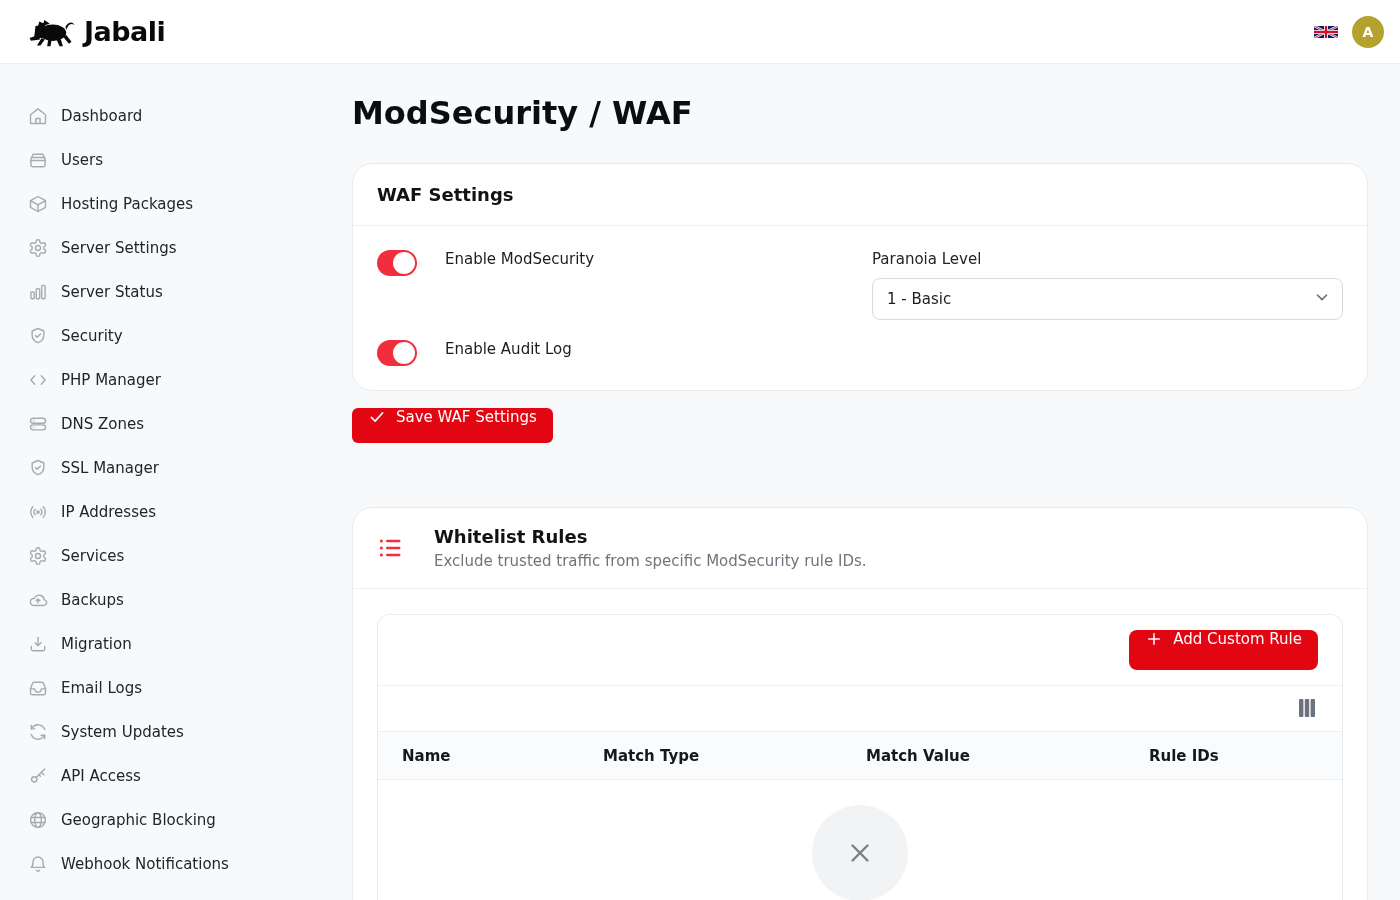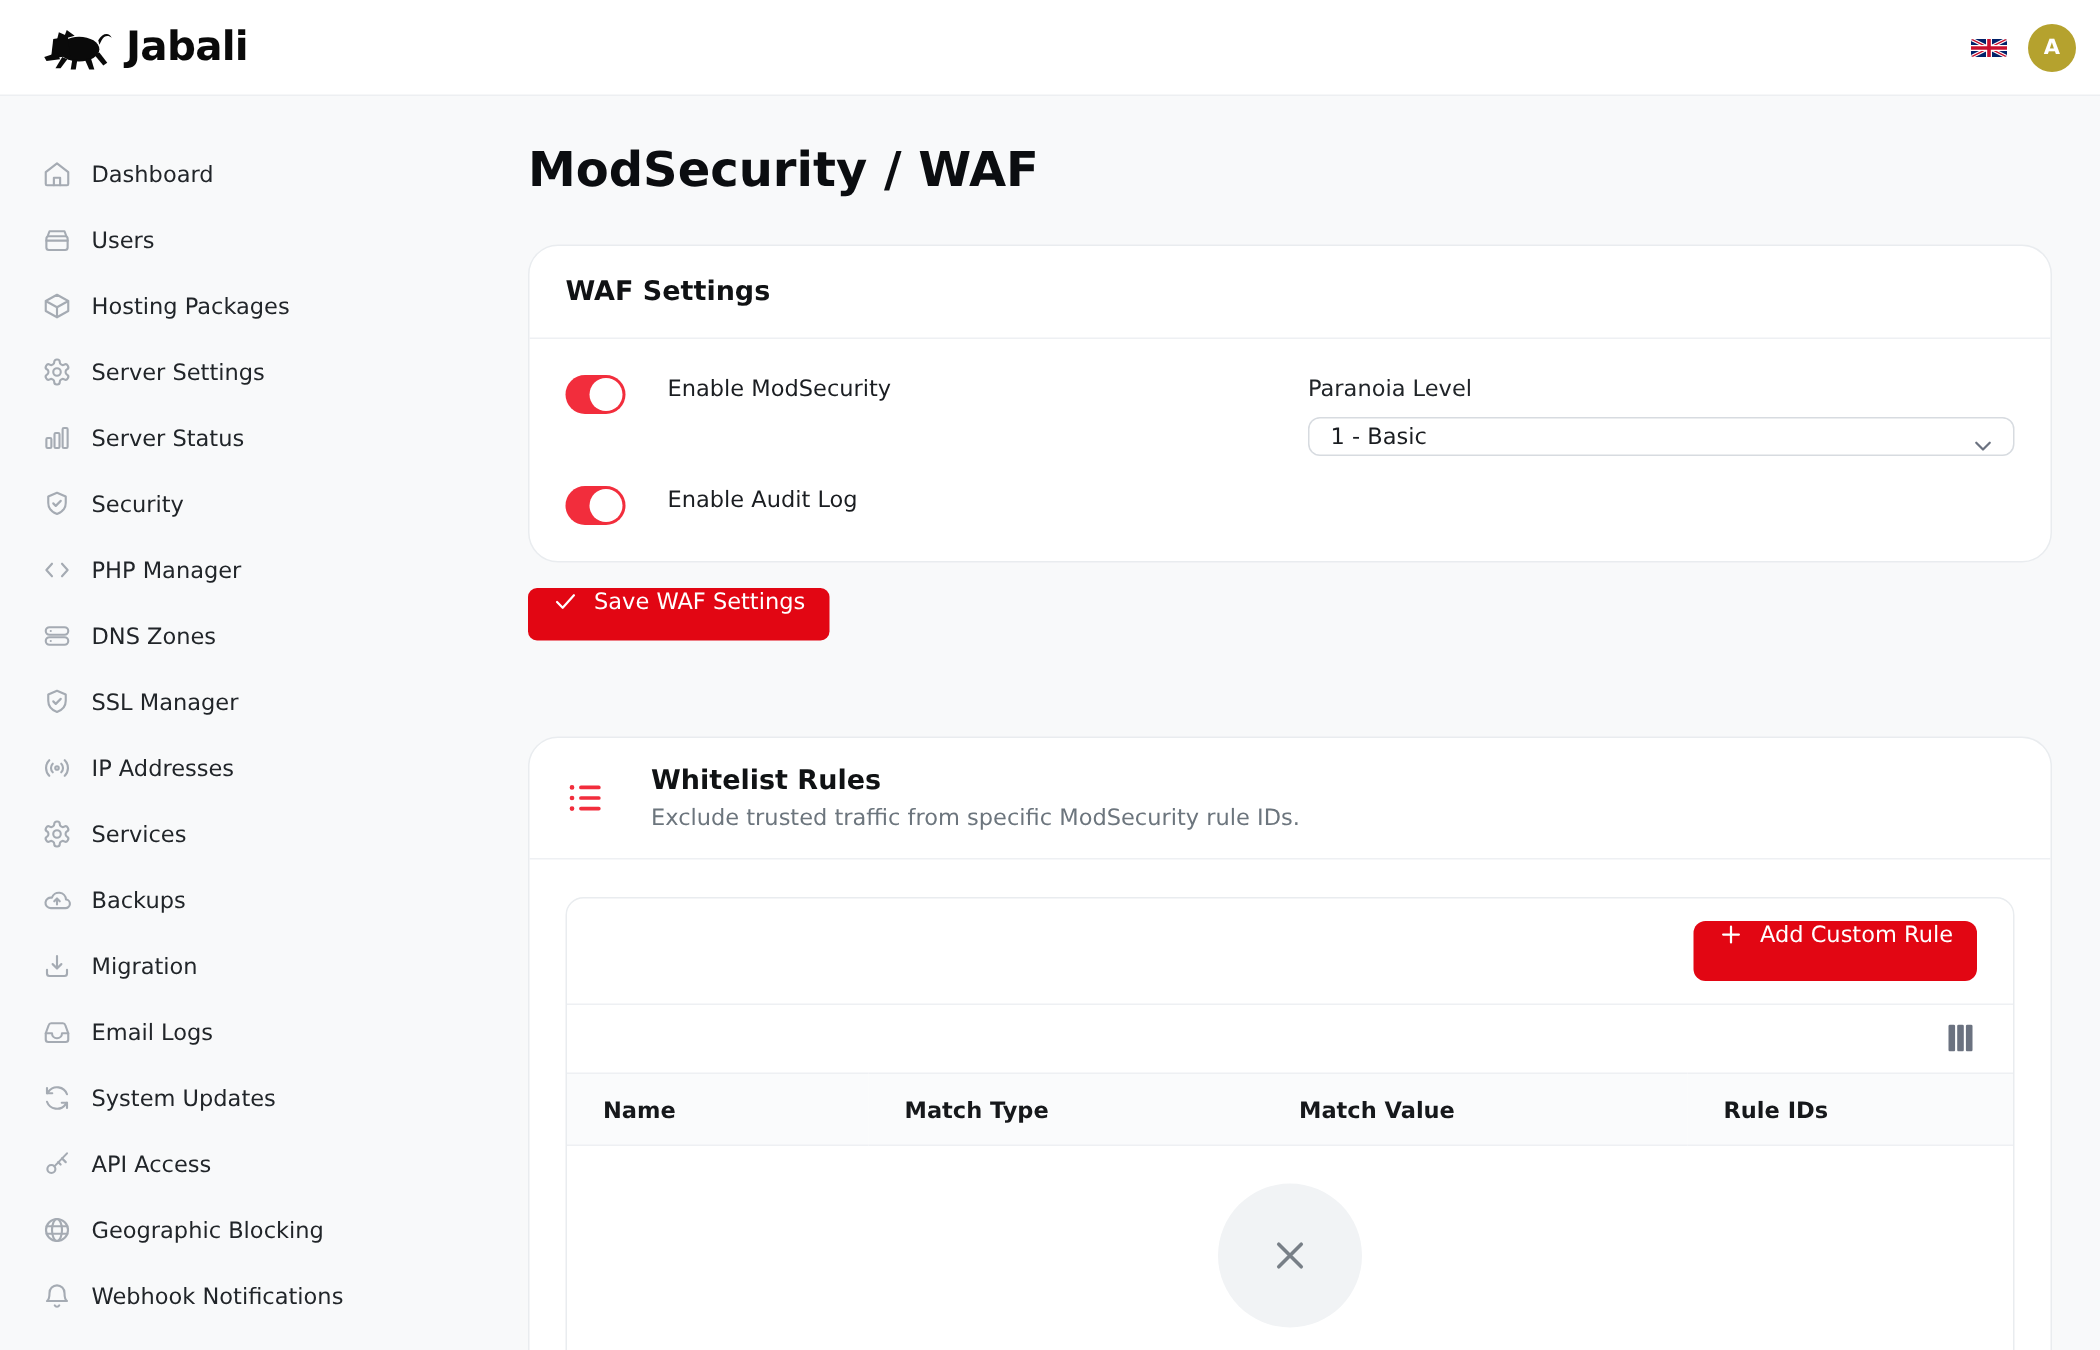--- a/index.html
+++ b/index.html
@@ -31,21 +31,21 @@
   .card-header{padding:20px 24px;border-bottom:1px solid #eef0f3;font-size:18px;font-weight:700;color:#101214}
 
   
   .waf-body{padding:24px;display:grid;grid-template-columns:1fr 1fr;column-gap:24px;row-gap:20px;align-items:start}
   .toggle-row{display:flex;align-items:flex-start;gap:28px;height:26px}
   .toggle{width:40px;height:26px;border-radius:13px;background:#f22d3c;position:relative;cursor:pointer;flex-shrink:0}
   .toggle .knob{position:absolute;top:2px;right:2px;width:22px;height:22px;border-radius:50%;background:#fff}
   .toggle-label{font-size:15px;color:#1a1d21}
   .field-label{font-size:15px;color:#212529;line-height:18px;margin-bottom:10px}
   .select-wrap{position:relative}
-  .select-wrap select{width:100%;height:26px;appearance:none;-webkit-appearance:none;
+  .select-wrap select{width:100%;height:42px;appearance:none;-webkit-appearance:none;
     border:1px solid #d7dbe0;border-radius:8px;background:#fff;padding:0 36px 0 14px;
     font-size:15px;color:#1a1d21;font-family:inherit;cursor:pointer}
   .select-wrap .chevron{position:absolute;right:12px;top:10px;pointer-events:none}
 
   .btn{display:inline-flex;align-items:flex-start;gap:10px;background:#e20613;color:#fff;
     border:none;border-radius:6px;height:35px;padding:0 16px;font-size:15px;
     font-family:inherit;cursor:pointer;white-space:nowrap}
   .save-row{margin:17px 0 64px}
 
   

